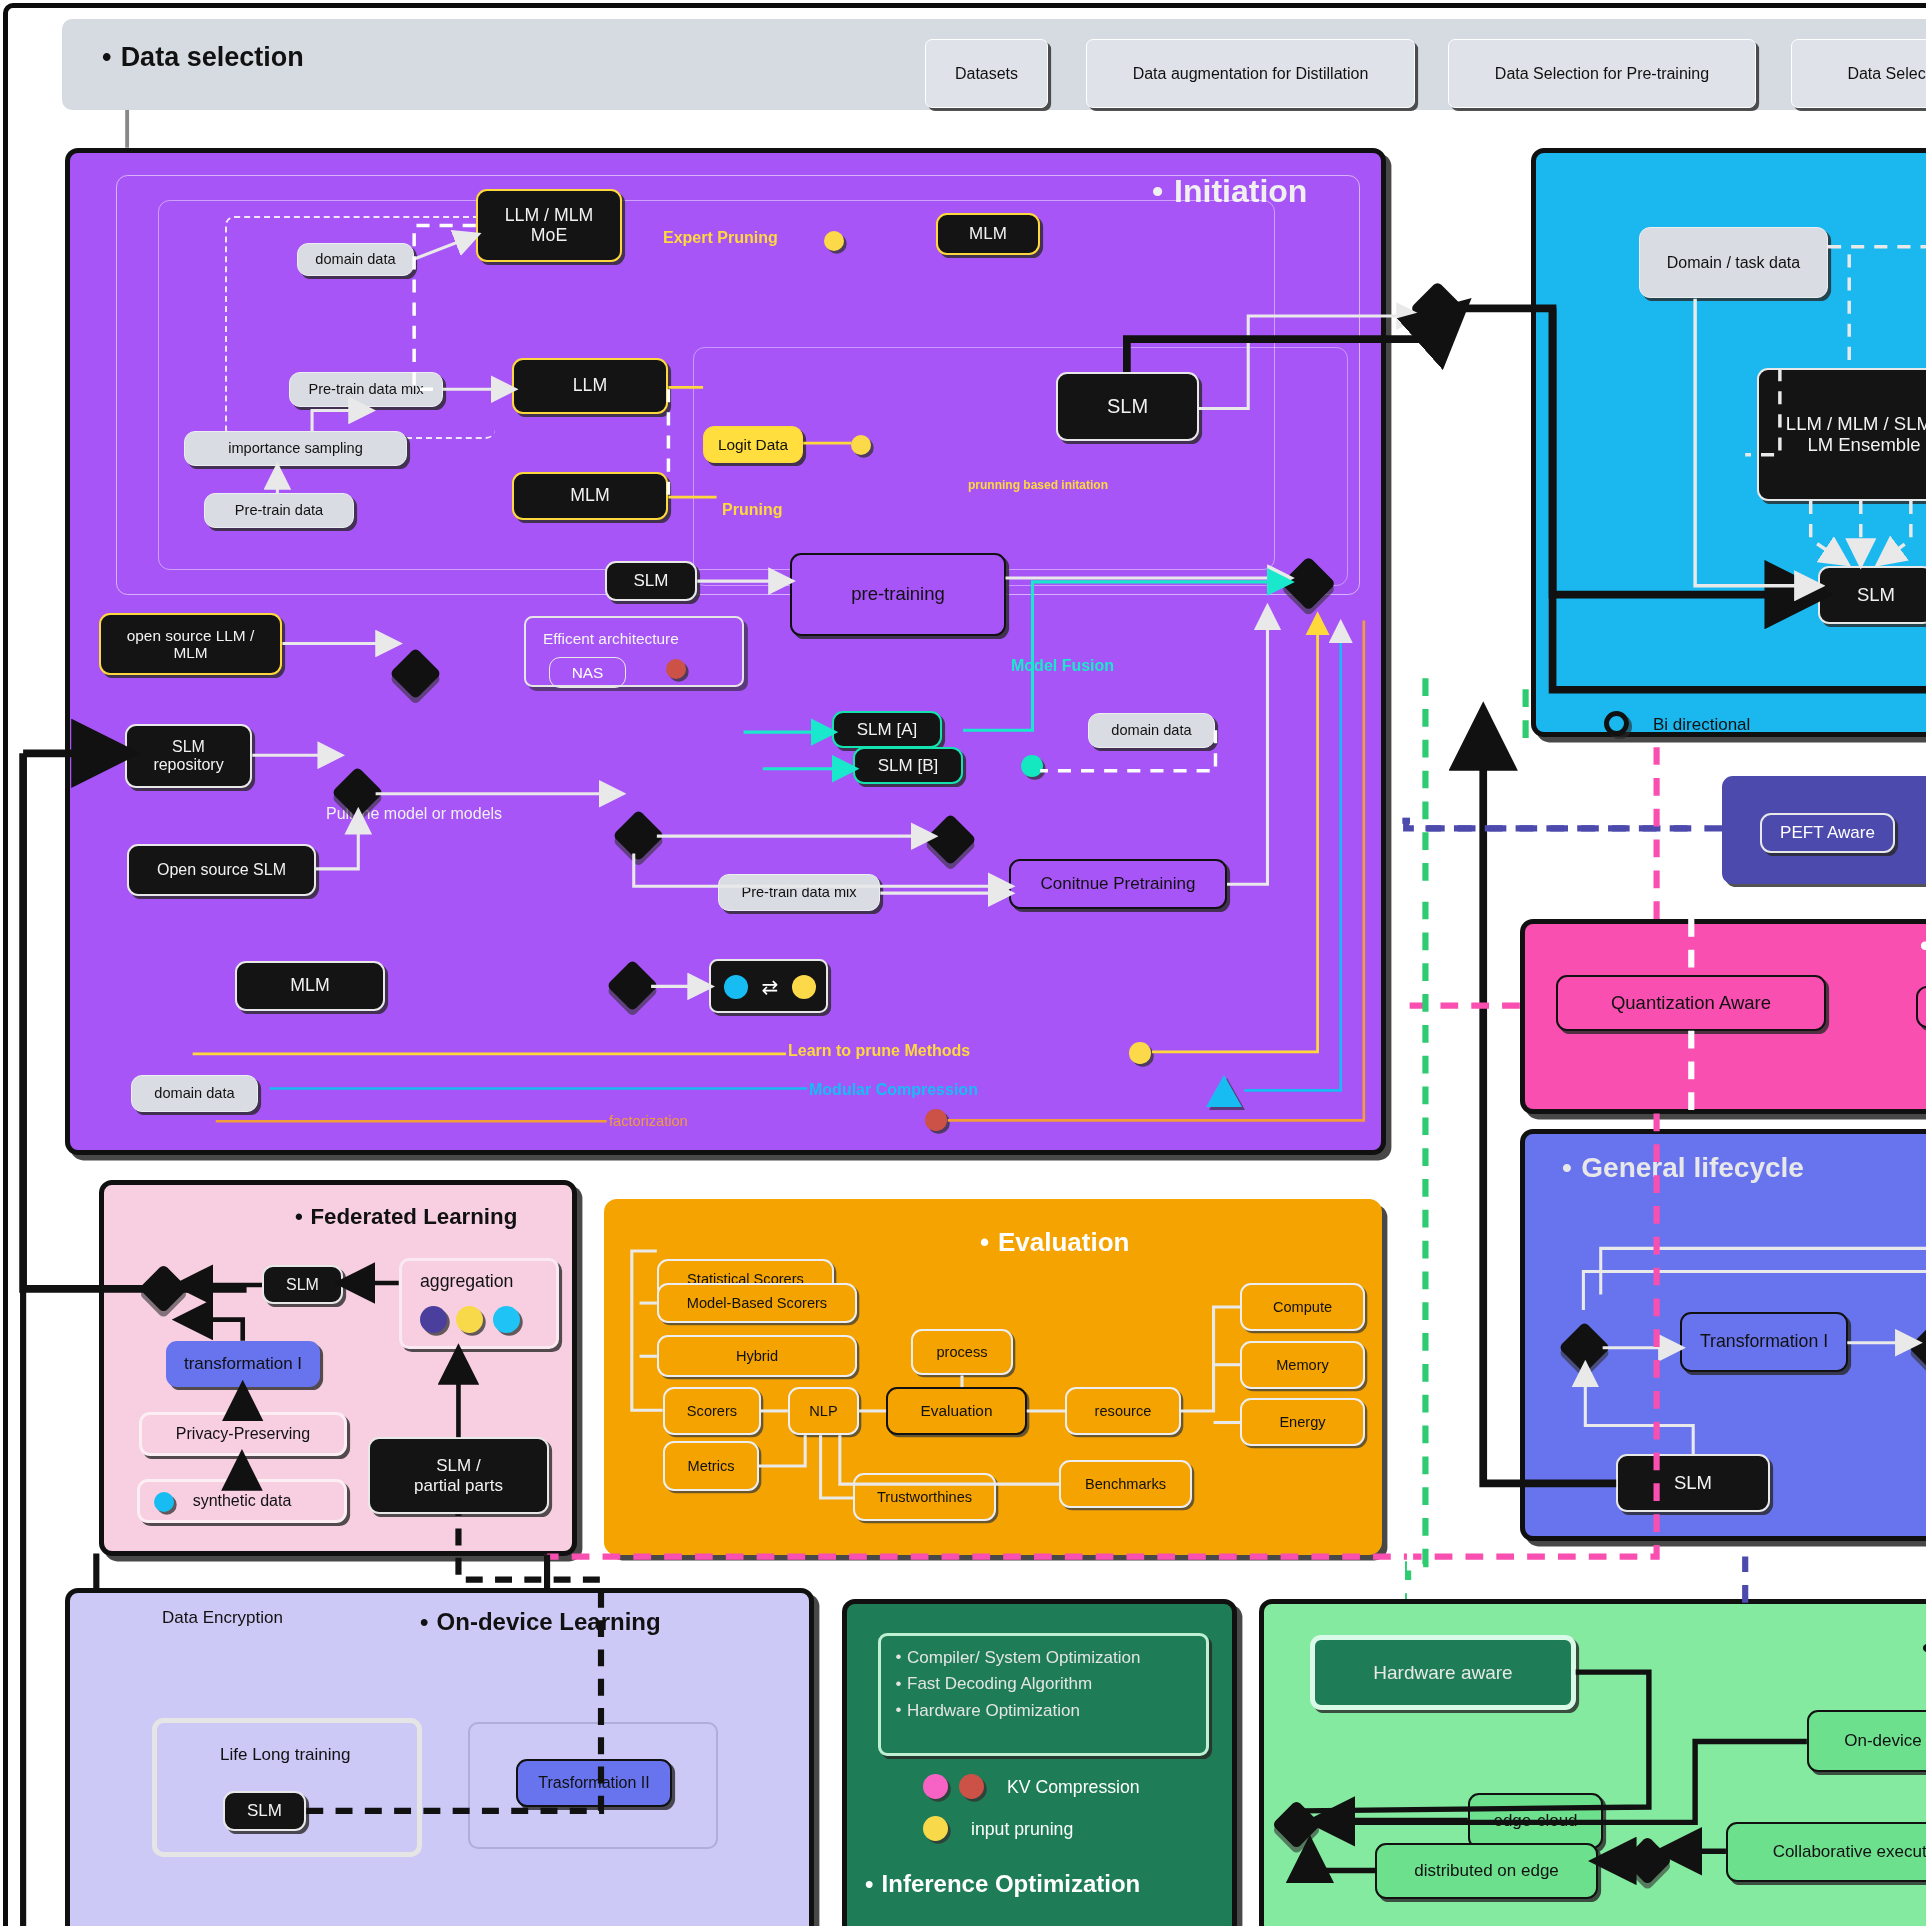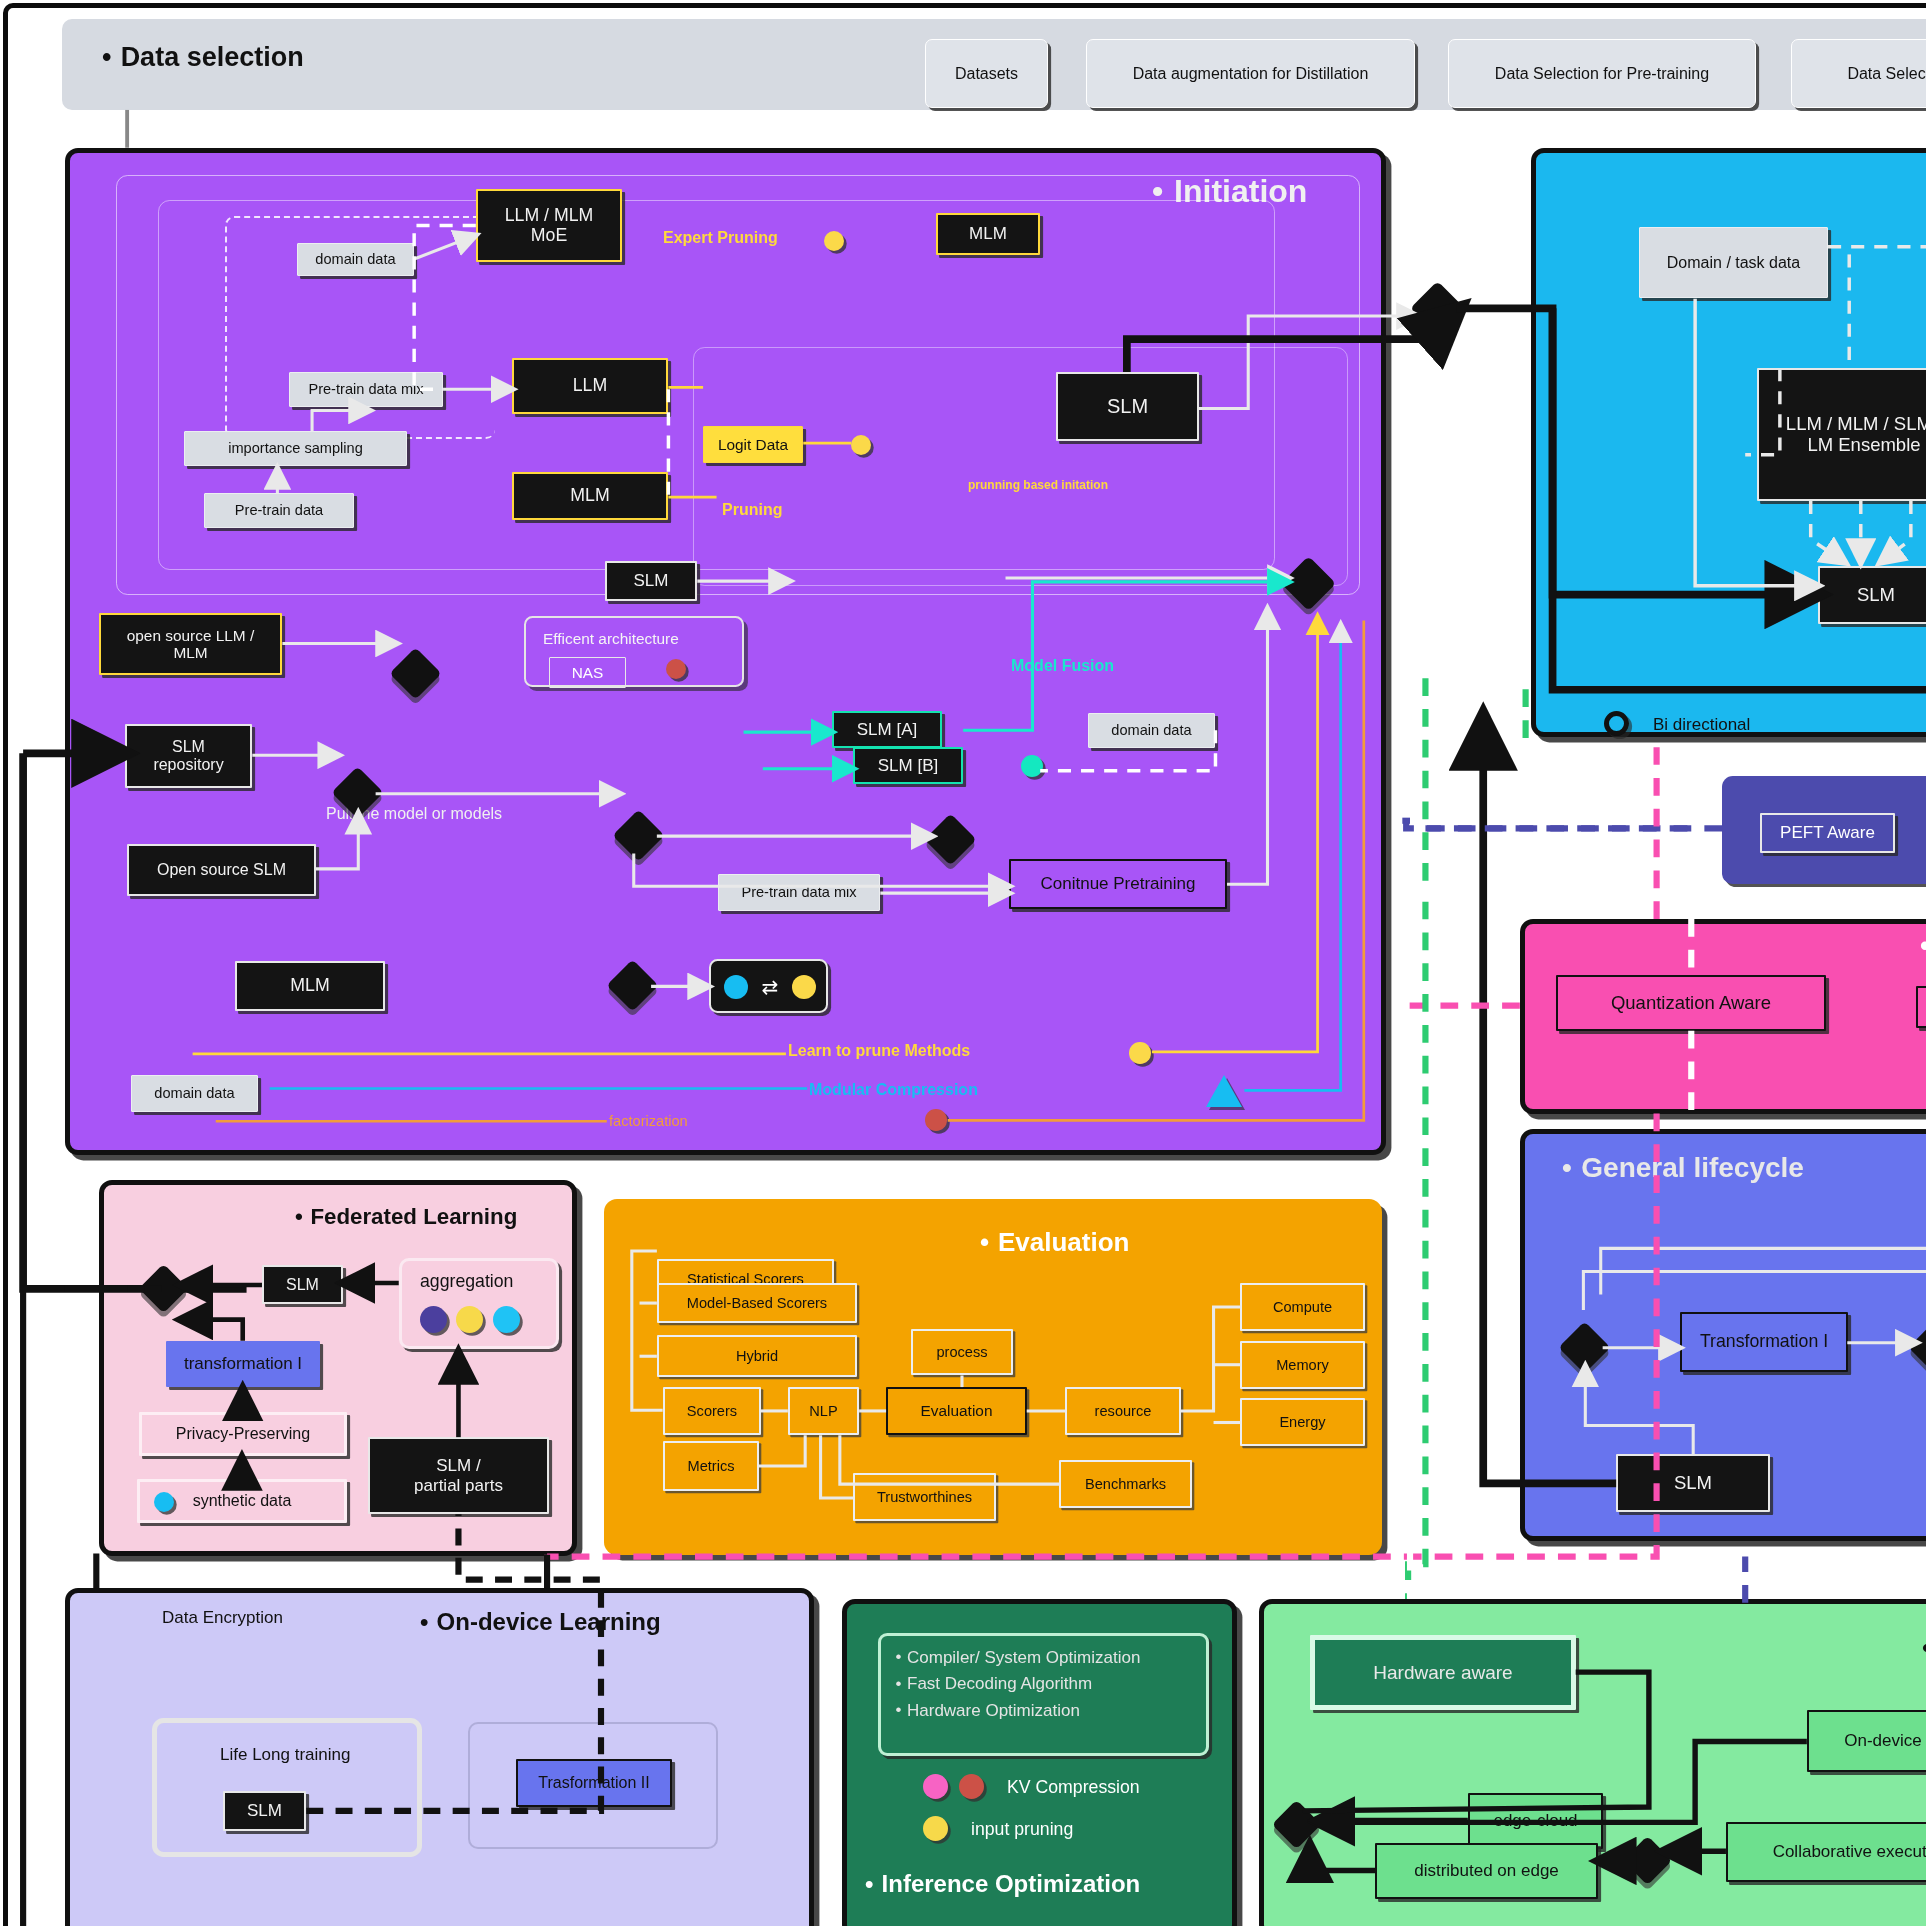--- a/index.html
+++ b/index.html
@@ -13,21 +13,21 @@
   .shadow-s{box-shadow:3.1px 3.1px 0 rgba(40,40,40,.8);}
   .shadow-xs{box-shadow:2.3px 2.3px 0 rgba(60,60,60,.75);}
 
   
   .outer-frame{border:5.4px solid #0c0c0c;border-radius:10px;}
 
   
   .panel{border:5px solid #101010;border-radius:13px;}
 
   
-  .nodebox{border-radius:1px;display:flex;align-items:center;justify-content:center;
+  .nodebox{border-radius:11px;display:flex;align-items:center;justify-content:center;
            text-align:center;line-height:1.12;}
   .black{background:#141414;color:#f2f2f2;border:2.7px solid #e8e8e8;}
   .black-y{background:#141414;color:#f2f2f2;border:2.7px solid #ffd93b;}
   .black-g{background:#141414;color:#f2f2f2;border:2.7px solid #14e3b0;}
   .grey{background:#d9dde3;color:#121212;border:1.2px solid #eceef1;}
   .plain{background:transparent;color:#111;border:2.7px solid #111;}
 
   
   .dot{border-radius:50%;box-shadow:2.7px 2.7px 0 rgba(50,50,50,.75);}
   .diamond{background:#111;transform:rotate(45deg);border-radius:5.4px;
@@ -106,20 +106,23 @@
   <div class="abs dot" style="left:851px;top:435px;width:20px;height:20px;background:#fbd949;"></div>
   <div class="abs vtext" style="left:722px;top:501px;font-size:16px;color:#ffd93b;font-weight:600;">Pruning</div>
 
   <div class="abs nodebox black shadow-s" style="left:1056px;top:372px;width:143px;height:69px;font-size:20px;">
     <span>SLM</span>
   </div>
   <div class="abs vtext" style="left:968px;top:478px;font-size:12px;color:#ffd93b;font-weight:600;">prunning based initation</div>
 
   <div class="abs nodebox black shadow-s" style="left:605px;top:561px;width:92px;height:40px;font-size:17px;">
     <span>SLM</span>
+  </div>
+  <div class="abs nodebox plain shadow-s" style="left:790px;top:553px;width:216px;height:83px;font-size:18.5px;color:#111;background:#a855f7;">
+    <span>pre-training</span>
   </div>
   <div class="abs vtext" style="left:1011px;top:657px;font-size:16px;color:#19e8cd;font-weight:600;">Model Fusion</div>
 
   <div class="abs" style="left:524px;top:616px;width:220px;height:71px;border:2.3px solid #e5e5e5;border-radius:8.5px;box-shadow:3.9px 3.9px 0 rgba(40,40,40,.6);"></div>
   <div class="abs" style="left:543px;top:630px;font-size:15.4px;color:#f5f5f5;">Efficent architecture</div>
   <div class="abs nodebox" style="left:549px;top:657px;width:77px;height:31px;background:transparent;border:1.9px solid #e8e8e8;color:#fff;font-size:15.4px;">
     <span>NAS</span>
   </div>
   <div class="abs dot" style="left:666px;top:659px;width:20px;height:20px;background:#cc5147;"></div>
 

